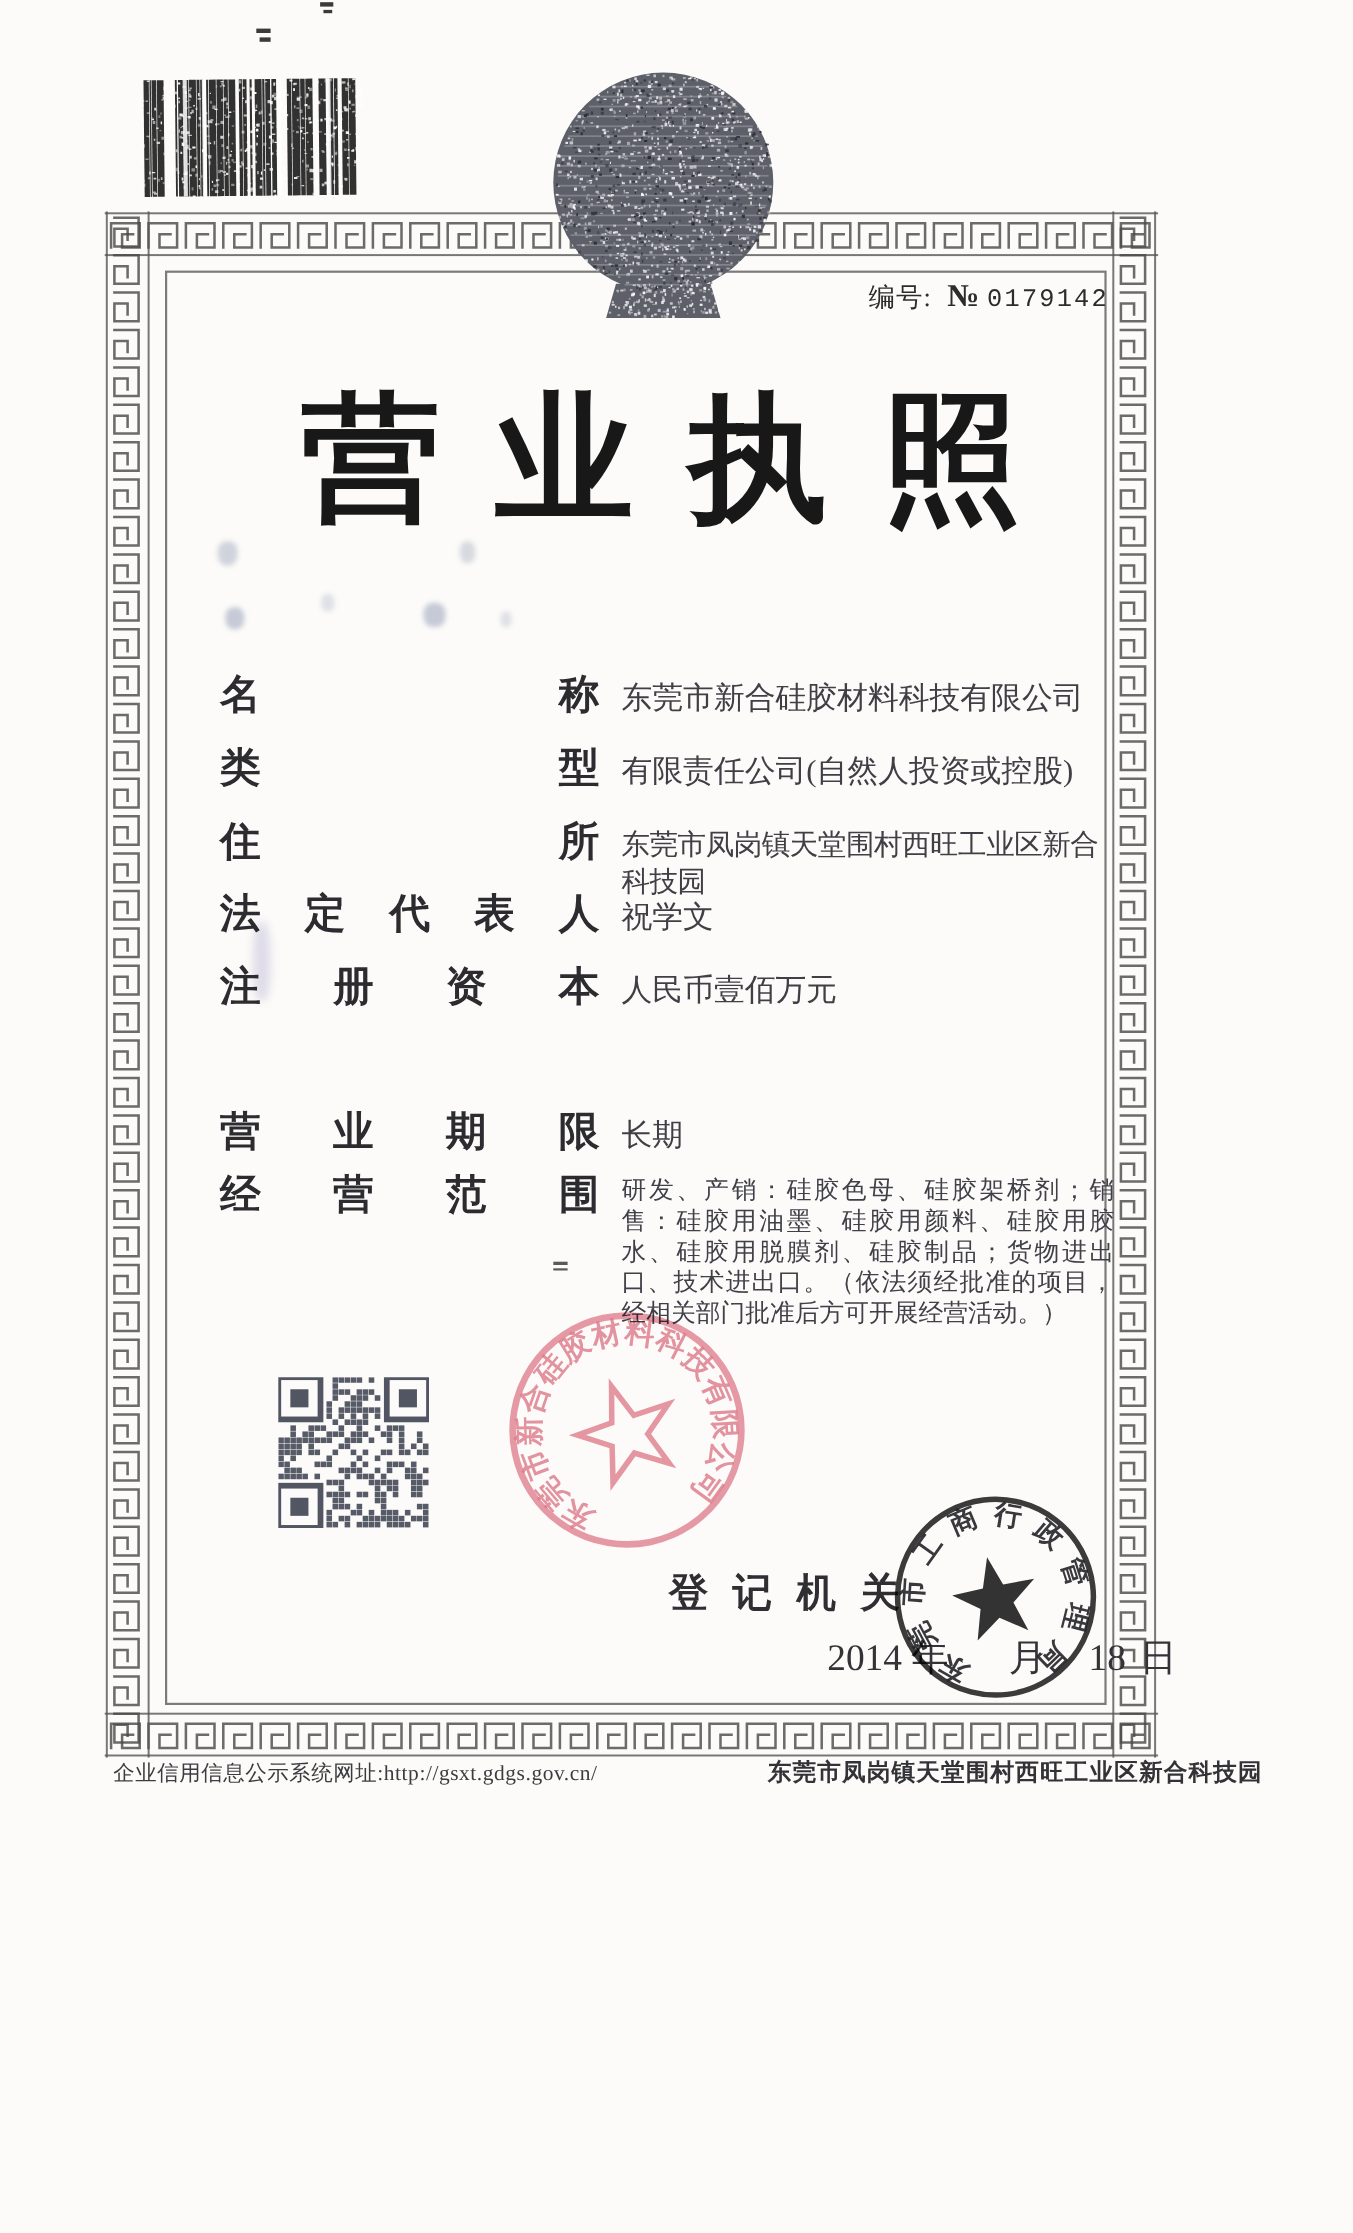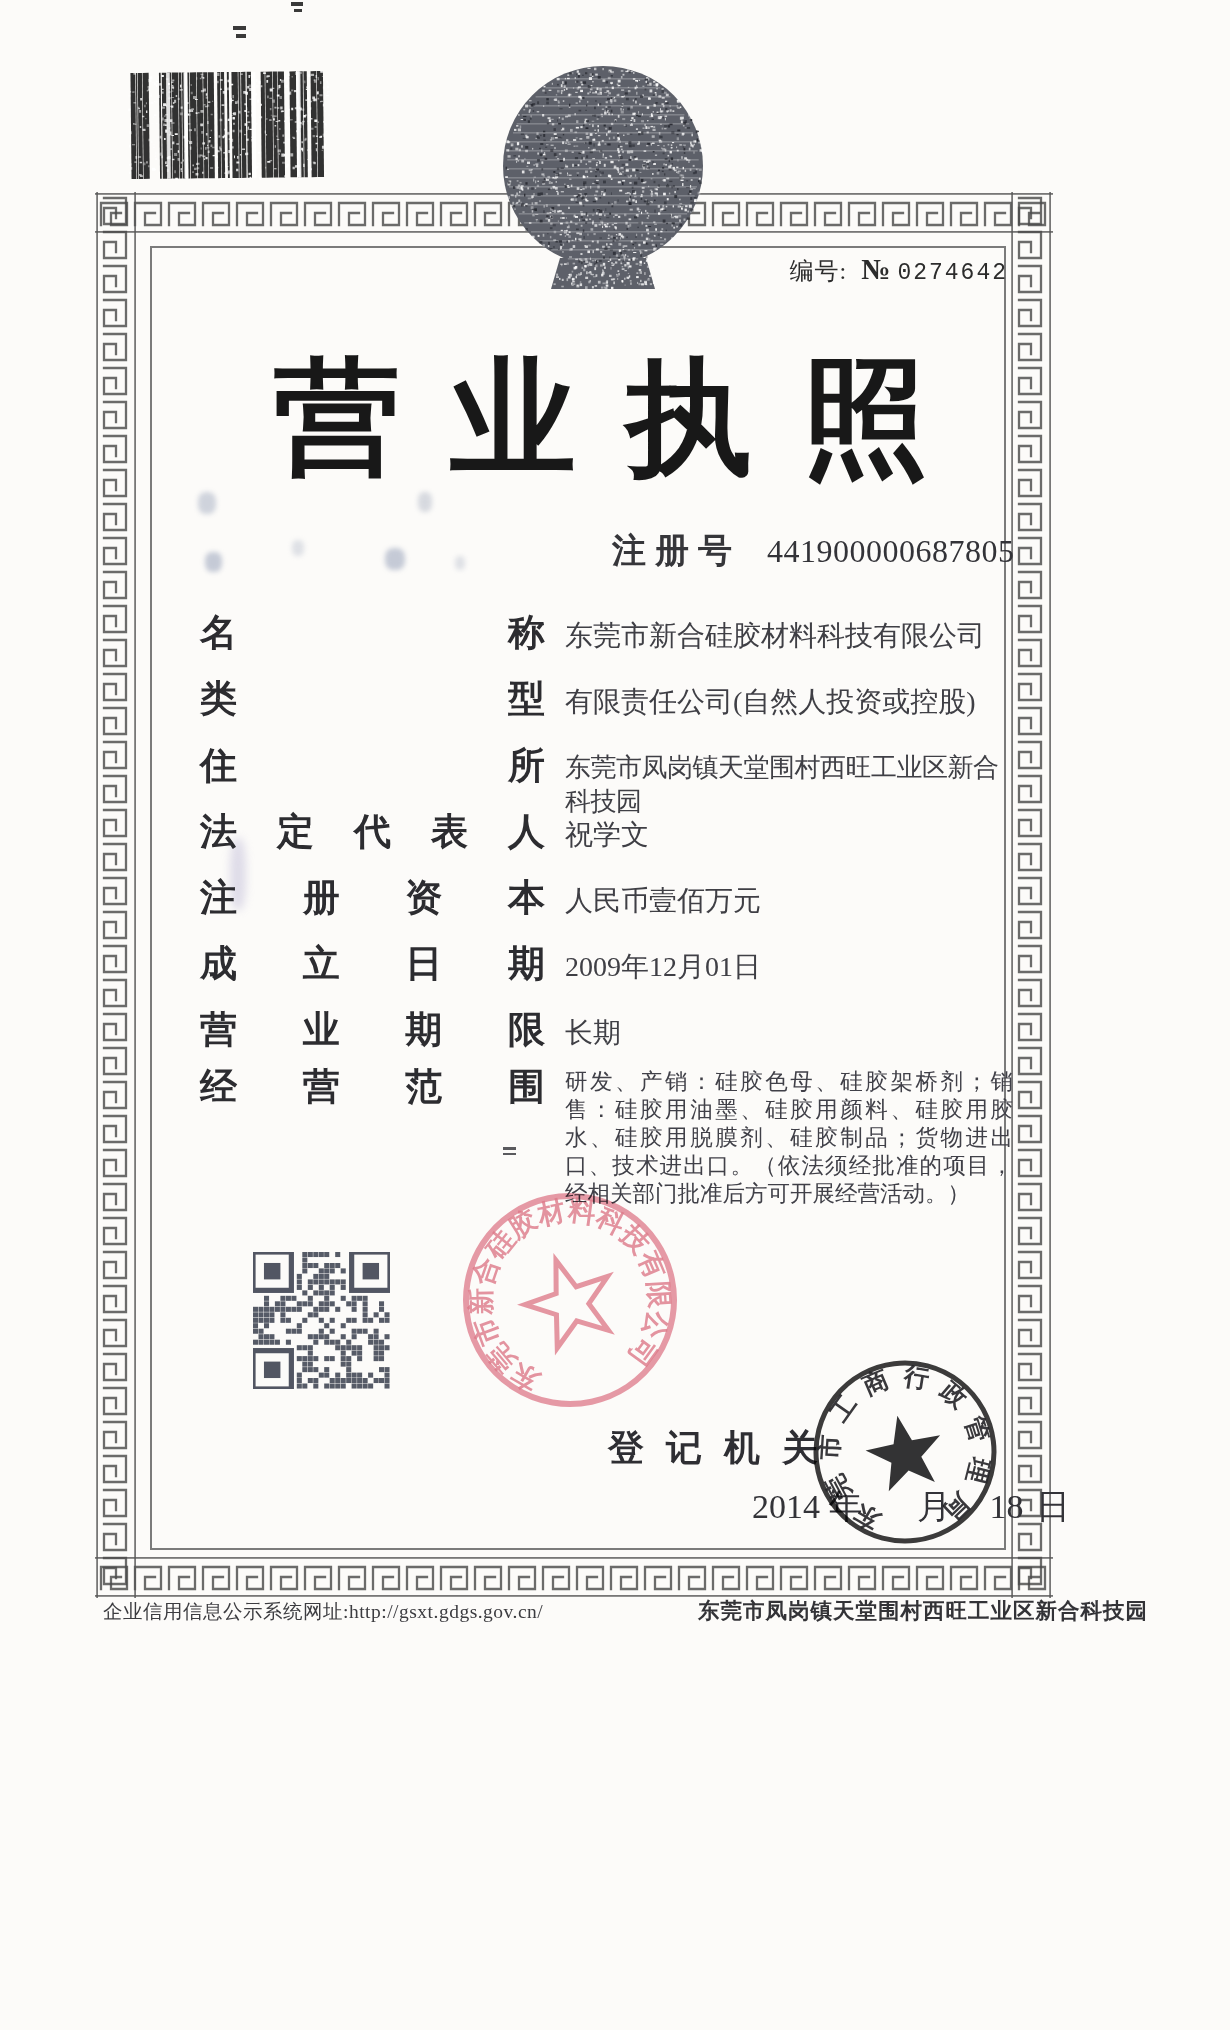--- a/index.html
+++ b/index.html
@@ -2146,29 +2146,25 @@
       <rect x="63.1" y="201.5" width="2.6" height="1.5" fill="#ffffff" opacity="0.47"></rect>
       <rect x="74.6" y="208.7" width="1.6" height="1.8" fill="#ffffff" opacity="0.36"></rect>
       <rect x="130.2" y="203.1" width="1.2" height="1.5" fill="#ffffff" opacity="0.30"></rect>
       <rect x="79.0" y="212.3" width="1.7" height="1.6" fill="#ffffff" opacity="0.52"></rect>
       <rect x="87.2" y="203.0" width="2.5" height="2.4" fill="#ffffff" opacity="0.89"></rect>
       <rect x="120.1" y="216.1" width="1.1" height="1.7" fill="#ffffff" opacity="0.48"></rect>
       <rect x="98.1" y="202.5" width="2.4" height="2.7" fill="#ffffff" opacity="0.39"></rect>
     </svg>
 
   <div class="serial">
-    <span>编号:</span><span class="no-mark">№</span><span class="digits">0274642</span>
+    <span>编号:</span><span class="no-mark">№</span><span class="digits">0179142</span>
   </div>
 
   <div class="title">营业执照</div>
 
-  <div class="reg-line">
-    <span class="reg-label">注册号</span>
-    <span class="reg-number">441900000687805</span>
-  </div>
 
   <div class="smudge" style="left:198px;top:492px;width:18px;height:22px;background:#9aa4ba;opacity:.45;"></div>
   <div class="smudge" style="left:292px;top:540px;width:12px;height:16px;background:#a8b0c2;opacity:.35;"></div>
   <div class="smudge" style="left:418px;top:492px;width:14px;height:20px;background:#a0a8ba;opacity:.4;"></div>
   <div class="smudge" style="left:205px;top:552px;width:17px;height:20px;background:#8f9ab4;opacity:.5;"></div>
   <div class="smudge" style="left:385px;top:548px;width:20px;height:22px;background:#8f9ab4;opacity:.5;"></div>
   <div class="smudge" style="left:455px;top:556px;width:10px;height:14px;background:#a8b0c2;opacity:.35;"></div>
   <div class="smudge" style="left:230px;top:838px;width:16px;height:72px;background:#b3aed0;opacity:.4;filter:blur(4px);"></div>
 
   <div class="row" style="top:678px;">
@@ -2178,23 +2174,20 @@
     <span class="lbl">名称</span><span class="val">东莞市新合硅胶材料科技有限公司</span>
   </div>
   <div class="row" style="top:745px;">
     <span class="lbl">住所</span><span class="val addr">东莞市凤岗镇天堂围村西旺工业区新合科技园</span>
   </div>
   <div class="row" style="top:811px;">
     <span class="lbl">法定代表人</span><span class="val">祝学文</span>
   </div>
   <div class="row" style="top:877px;">
     <span class="lbl">注册资本</span><span class="val">人民币壹佰万元</span>
-  </div>
-  <div class="row" style="top:943px;">
-    <span class="lbl">成立日期</span><span class="val">2009年12月01日</span>
   </div>
   <div class="row" style="top:1009px;">
     <span class="lbl">营业期限</span><span class="val">长期</span>
   </div>
   <div class="row" style="top:1066px;">
     <span class="lbl">经营范围</span><span class="val scope">研发、产销：硅胶色母、硅胶架桥剂；销售：硅胶用油墨、硅胶用颜料、硅胶用胶水、硅胶用脱膜剂、硅胶制品；货物进出口、技术进出口。（依法须经批准的项目，经相关部门批准后方可开展经营活动。）</span>
   </div>
 
   <div class="scope-mark">
       <i></i>

